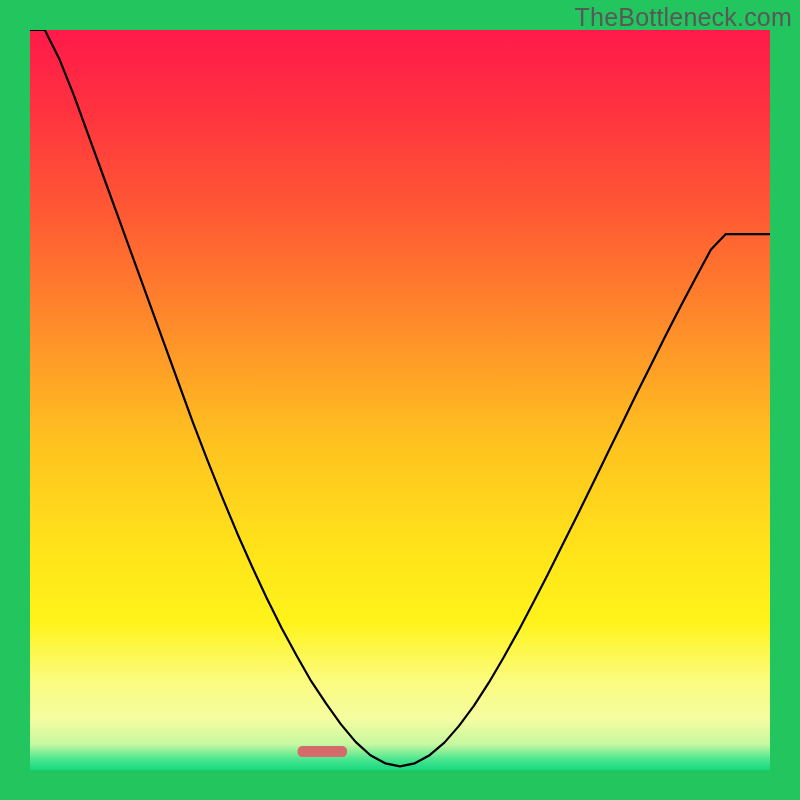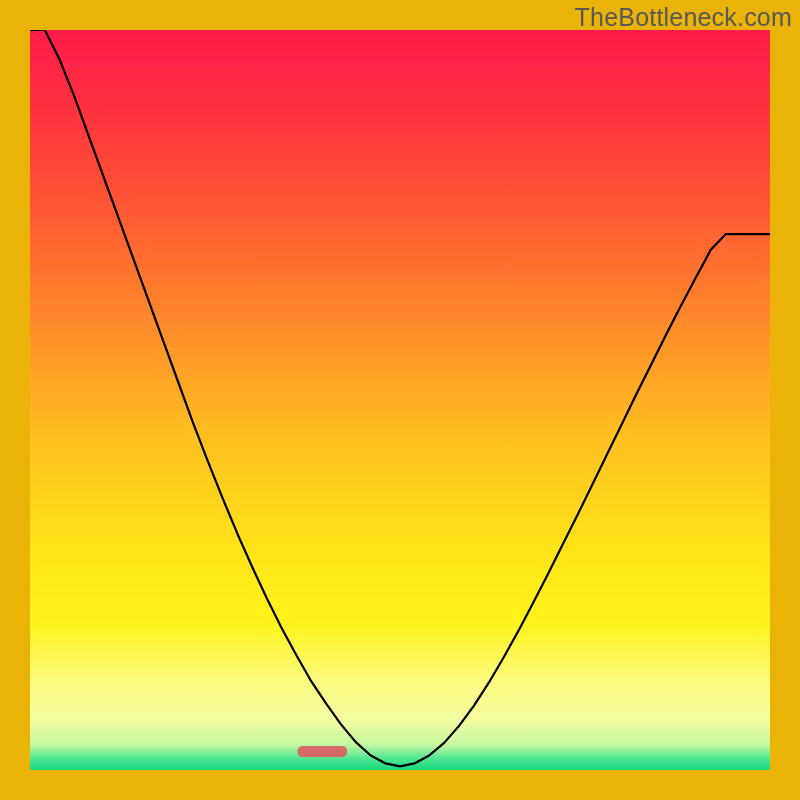--- a/index.html
+++ b/index.html
@@ -8,21 +8,21 @@
     width: 800px;
     height: 800px;
     overflow: hidden;
     background: #000;
     font-family: Arial, Helvetica, sans-serif;
   }
   .frame {
     position: absolute;
     left: 0; top: 0;
     width: 800px; height: 800px;
-    background: #eab308;
+    background: #22c55e;
   }
   .plot {
     position: absolute;
     left: 30px;
     top: 30px;
     width: 740px;
     height: 740px;
     overflow: hidden;
   }
   .watermark {

